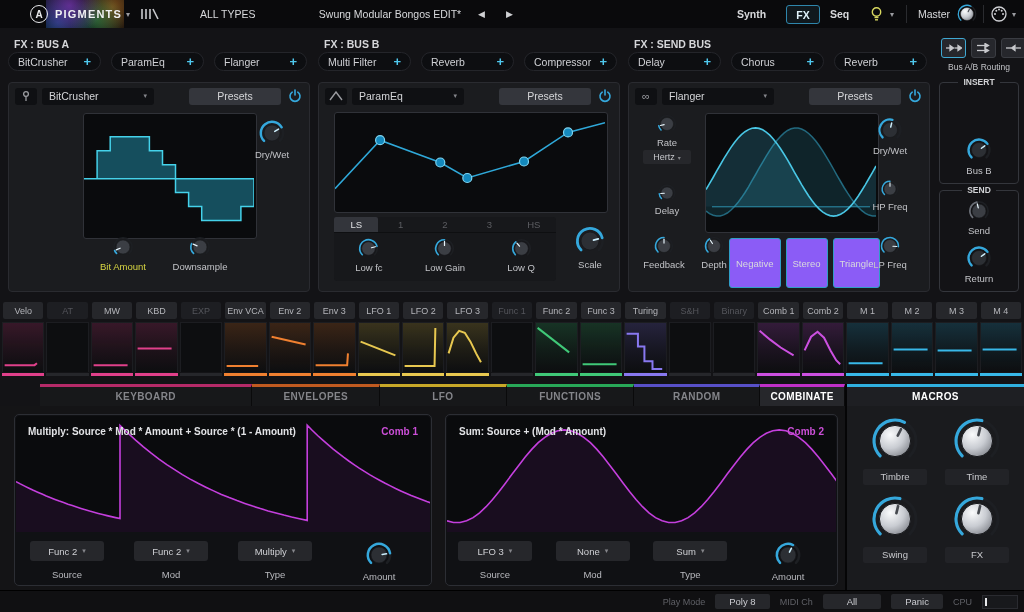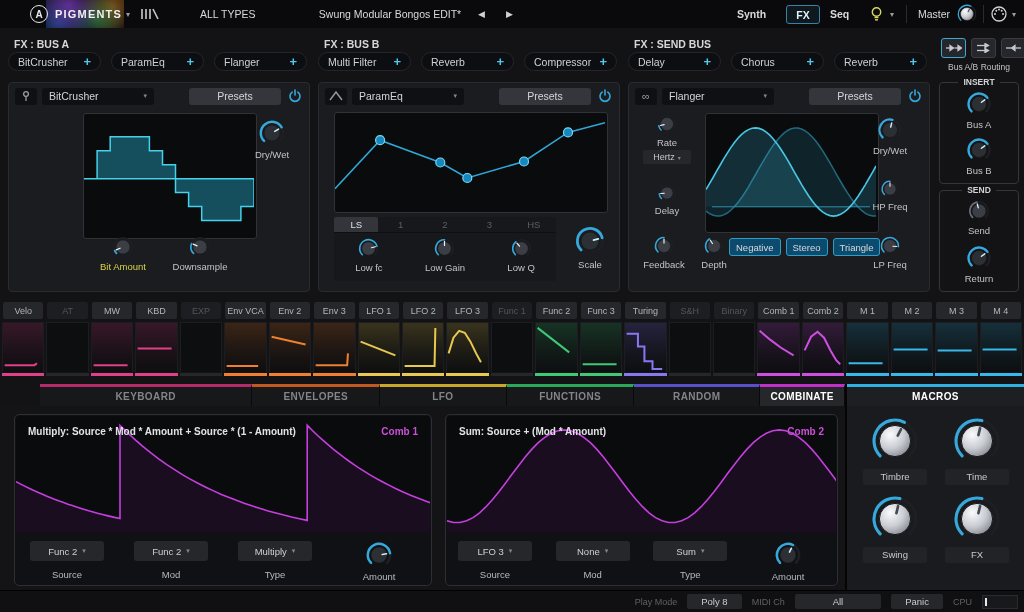--- a/index.html
+++ b/index.html
@@ -44,21 +44,21 @@
   .klabel.yellow{color:#d6d442;}
   .hsel{margin:2px auto 0;width:48px;height:14px;background:#26272b;border-radius:2px;font-size:9px;color:#c6c7cb;
         display:flex;align-items:center;justify-content:center;gap:3px;}
   .bstrip{position:absolute;left:15px;top:134px;width:222px;height:64px;background:#17181b;border-radius:3px;}
   .btabs{display:flex;height:15px;border-bottom:1px solid #0e0f11;}
   .btab{flex:1;font-size:9.5px;color:#5c5d62;display:flex;align-items:center;justify-content:center;}
   .btab.sel{background:#33353b;color:#e0e1e4;border-radius:2px 2px 0 0;}
   .bknobs{display:flex;justify-content:space-around;margin-top:2px;}
   .bknobs .cell{text-align:center;}
   .ftoggles{position:absolute;left:100px;top:155px;display:flex;gap:5px;}
-  .ftg{height:16px;padding:0 6px;border:1px solid #2f9ec6;border-radius:3px;background:#0c4a6e;color:#d8d9dc;
+  .ftg{height:16px;padding:16px 6px;border:1px solid #2f9ec6;border-radius:3px;background:#8b5cf6;color:#d8d9dc;
        font-size:9.5px;display:flex;align-items:center;}
   
   .sidebar{position:absolute;left:938px;top:36px;width:82px;height:256px;}
   .rbtns{position:absolute;left:3px;top:2px;display:flex;gap:5px;}
   .rbtn{width:23px;height:18px;background:#26272c;border:1px solid #3a3c42;border-radius:3px;display:flex;align-items:center;justify-content:center;}
   .rbtn.sel{border-color:#3fa8d2;}
   .rlabel{position:absolute;top:26px;left:-4px;width:90px;text-align:center;font-size:8.5px;color:#c2c3c7;}
   .group{position:absolute;left:1px;right:1px;border:1px solid #34363c;border-radius:4px;}
   .gtitle{position:absolute;top:-6px;left:0;right:0;text-align:center;font-size:8.5px;font-weight:bold;color:#d2d3d6;}
   .gtitle span{background:#131316;padding:0 5px;}
@@ -467,29 +467,20 @@
               <line x1="0" y1="4" x2="5" y2="4"></line>
               <path d="M9,1.5 L5.5,4 L9,6.5 Z"></path>
               <line x1="9.5" y1="4" x2="15" y2="4"></line>
             </g>
           </svg>
       </div>
     </div>
     <div class="rlabel">Bus A/B Routing</div>
     <div class="group" style="top:46px;height:100px">
       <div class="gtitle"><span>INSERT</span></div>
-      <div class="kb" style="left:0;right:0;top:6px">
-        <span class="knob"><svg width="30" height="30" viewBox="0 0 40 40" style="display:block;margin:0 auto">
-              <path d="M 10.10 29.90 A 14 14 0 1 1 29.90 29.90" fill="none" stroke="#1d1f23" stroke-width="3.1" stroke-linecap="round"></path>
-              <path d="M 10.10 29.90 A 14 14 0 1 1 31.33 11.77" fill="none" stroke="#35a8dc" stroke-width="3.1" stroke-linecap="round"></path>
-              <circle cx="20" cy="20" r="10" fill="#2c2f34" stroke="#16171a" stroke-width="0.8"></circle>
-              <line x1="23.24" y1="17.65" x2="27.69" y2="14.42" stroke="#cdeefb" stroke-width="2" stroke-linecap="round"></line>
-            </svg></span>
-        <span class="klabel">Bus A</span>
-      </div>
       <div class="kb" style="left:0;right:0;top:52px">
         <span class="knob"><svg width="30" height="30" viewBox="0 0 40 40" style="display:block;margin:0 auto">
               <path d="M 10.10 29.90 A 14 14 0 1 1 29.90 29.90" fill="none" stroke="#1d1f23" stroke-width="3.1" stroke-linecap="round"></path>
               <path d="M 10.10 29.90 A 14 14 0 1 1 31.33 11.77" fill="none" stroke="#35a8dc" stroke-width="3.1" stroke-linecap="round"></path>
               <circle cx="20" cy="20" r="10" fill="#2c2f34" stroke="#16171a" stroke-width="0.8"></circle>
               <line x1="23.24" y1="17.65" x2="27.69" y2="14.42" stroke="#cdeefb" stroke-width="2" stroke-linecap="round"></line>
             </svg></span>
         <span class="klabel">Bus B</span>
       </div>
     </div>
@@ -832,21 +823,21 @@
               <circle cx="20" cy="20" r="13" fill="url(#ballGrad)" stroke="#16171a" stroke-width="0.8"></circle>
               <line x1="21.17" y1="15.14" x2="22.57" y2="9.30" stroke="#45484e" stroke-width="2.2" stroke-linecap="round"></line>
             </svg></span><span class="btnlab">FX</span></div>
       </div>
   </div>
 
   <div class="statusbar">
     <span class="slab">Play Mode</span>
     <span class="sbtn">Poly 8</span>
     <span class="slab">MIDI Ch</span>
-    <span class="sbtn" style="padding:0 38px">All</span>
+    <span class="sbtn" style="padding:0 24px">All</span>
     <span class="sbtn">Panic</span>
     <span class="slab">CPU</span>
     <span class="cpumeter">
         <i></i>
       </span>
   </div>
 
 </div>
 
 </body></html>

